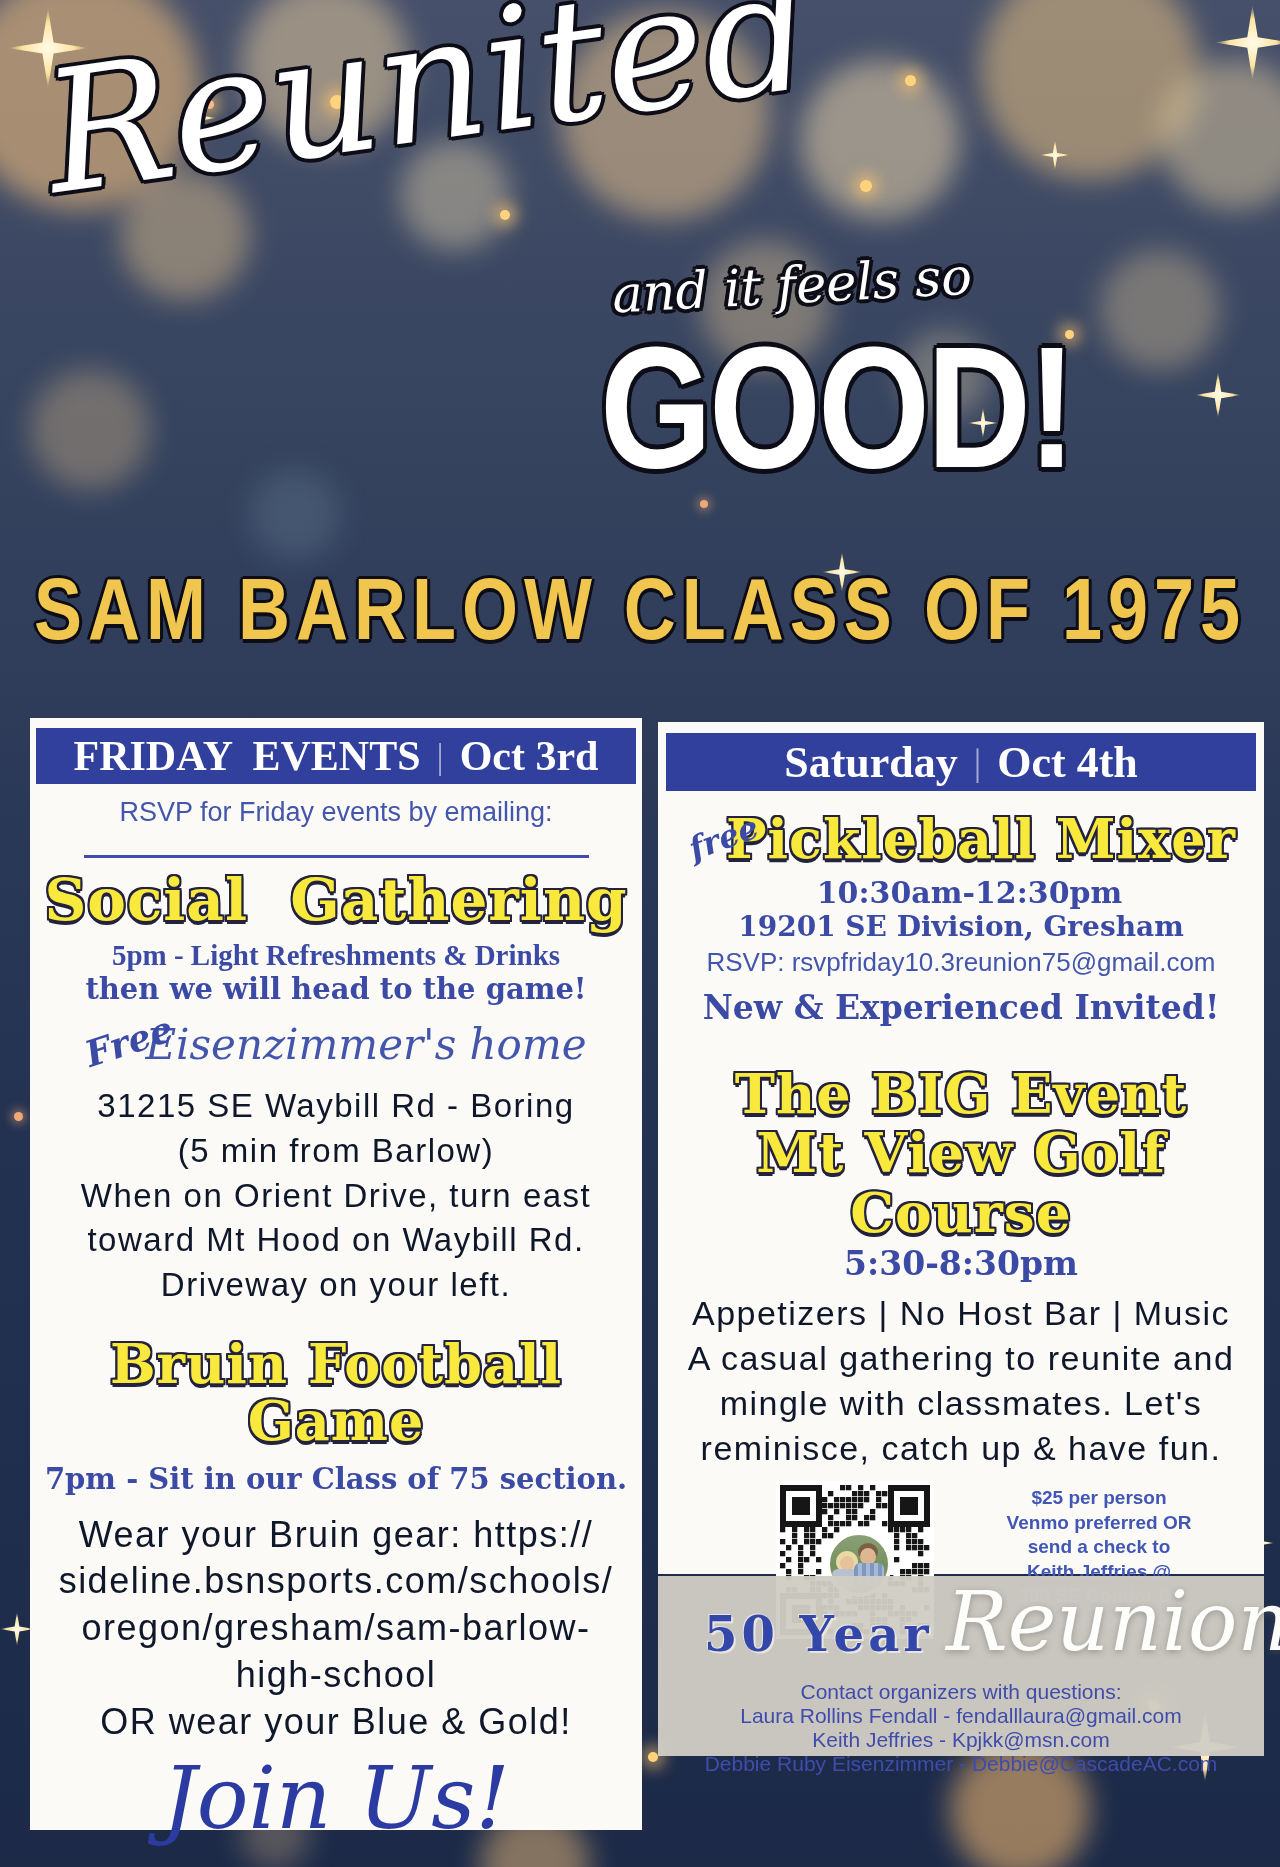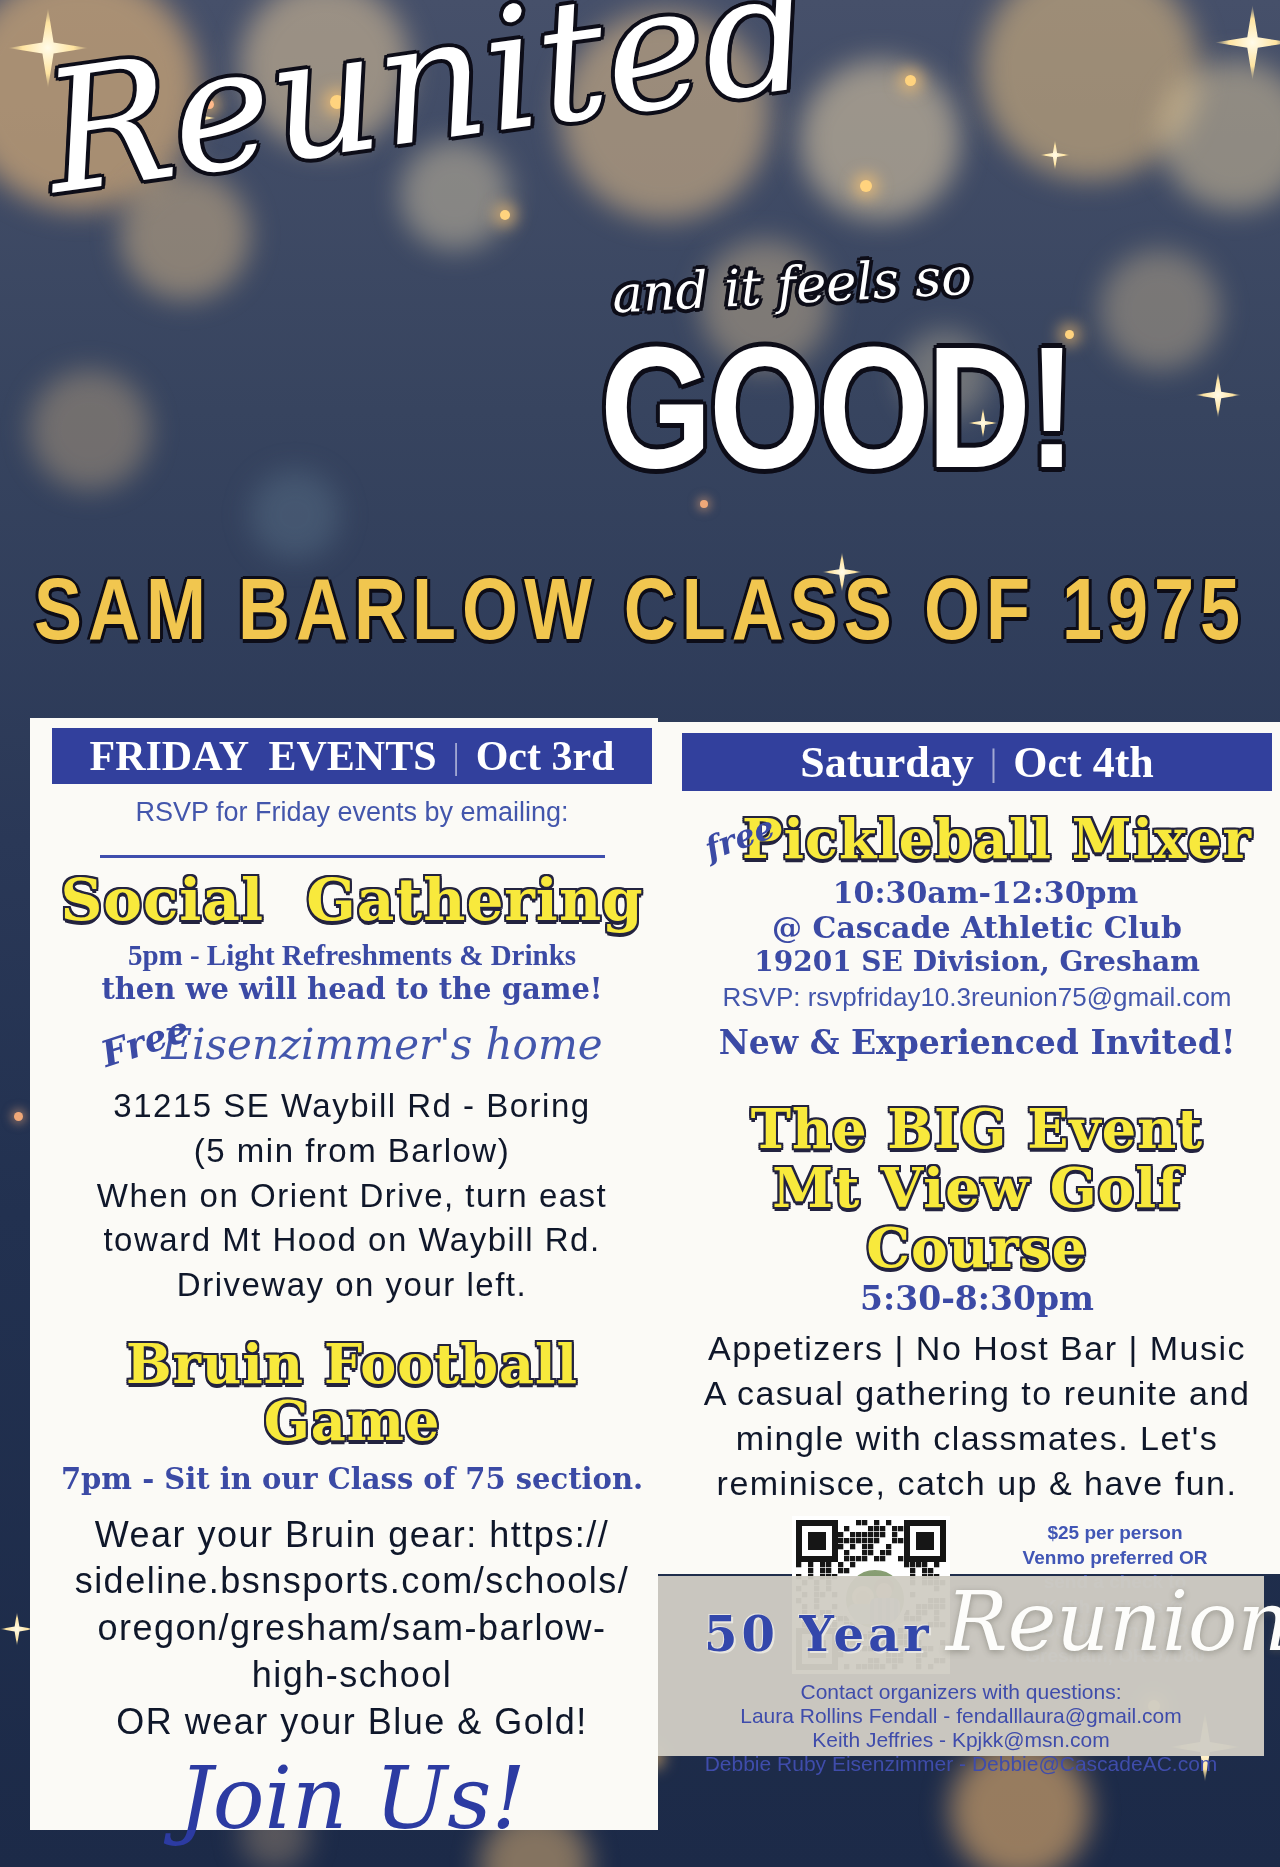--- a/index.html
+++ b/index.html
@@ -31,21 +31,21 @@
   }
   .title{position:absolute;z-index:3;text-align:center;}
   #t-reunited{left:35px;top:52px;width:770px;font-size:168px;line-height:1;transform:rotate(-8deg);transform-origin:left top;}
   #t-feels{left:572px;top:256px;width:440px;font-size:51px;transform:rotate(-3deg);}
   #t-good{left:600px;top:322px;width:410px;font-size:144px;line-height:1;font-family:"Liberation Sans",sans-serif;
           font-weight:bold;letter-spacing:-3px;transform:scaleY(1.2);transform-origin:center top;}
   #t-class{left:0;top:566px;width:1280px;font-size:72px;line-height:1;font-family:"Liberation Sans",sans-serif;
            font-weight:bold;letter-spacing:6px;color:#f1c64f;transform:scaleY(1.2);transform-origin:center top;
            text-shadow:3px 0 #0d0d18,-3px 0 #0d0d18,0 3px #0d0d18,0 -3px #0d0d18,2px 2px #0d0d18,-2px -2px #0d0d18;}
   
-  .panel{position:absolute;background:#fbfaf6;z-index:2;text-align:center;padding-left:16px;}
+  .panel{position:absolute;background:#fbfaf6;z-index:2;text-align:center;}
   #friday{left:30px;top:718px;width:612px;height:1112px;}
   #saturday{left:658px;top:722px;width:606px;height:852px;}
   #footerbox{left:658px;top:1576px;width:606px;height:180px;background:rgba(208,205,196,.96);z-index:2;position:absolute;text-align:center;}
   .bar{background:#32409d;color:#fff;font-family:"Liberation Serif",serif;font-weight:bold;
        display:flex;align-items:center;justify-content:center;gap:16px;}
   #friday .bar{margin:10px 6px 0;height:56px;font-size:42px;}
   #saturday .bar{margin:11px 8px 0;height:58px;font-size:44px;}
   .bar .sep{color:rgba(255,255,255,.55);font-weight:normal;font-size:.85em;}
   .divider{margin:26px auto 0;width:505px;border-top:3px solid #3f4ead;}
   .rot{position:absolute;font-weight:bold;}
@@ -151,21 +151,20 @@
     <div class="bar">
       <span>Saturday</span>
       <span class="sep">|</span>
       <span>Oct 4th</span>
     </div>
     <div style="margin-top:16px;position:relative;">
       <span class="rot script" style="left:30px;top:12px;font-size:32px;color:#3b4aa5;transform:rotate(-20deg);">free</span>
       <span class="yellowhead" style="font-size:54px;margin-left:40px;">Pickleball Mixer</span>
     </div>
     <div class="fancy" style="margin-top:4px;font-size:30px;margin-left:17px;">10:30am-12:30pm</div>
-    <div class="fancy" style="font-size:30px;">@ Cascade Athletic Club</div>
     <div class="fancy" style="font-size:28px;">19201 SE Division, Gresham</div>
     <div class="sans" style="margin-top:4px;font-size:26px;">RSVP: rsvpfriday10.3reunion75@gmail.com</div>
     <div class="fancy" style="margin-top:10px;font-size:33px;">New &amp; Experienced Invited!</div>
     <div class="yellowhead" style="margin-top:38px;font-size:54px;line-height:1.08;">The BIG Event</div>
     <div class="yellowhead" style="font-size:55px;line-height:1.08;">Mt View Golf Course</div>
     <div class="fancy" style="margin-top:2px;font-size:33px;">5:30-8:30pm</div>
     <div class="light" style="margin-top:8px;font-size:34px;line-height:1.32;">
       <div>Appetizers | No Host Bar | Music</div>
       <div>A casual gathering to reunite and</div>
       <div>mingle with classmates. Let's</div>

